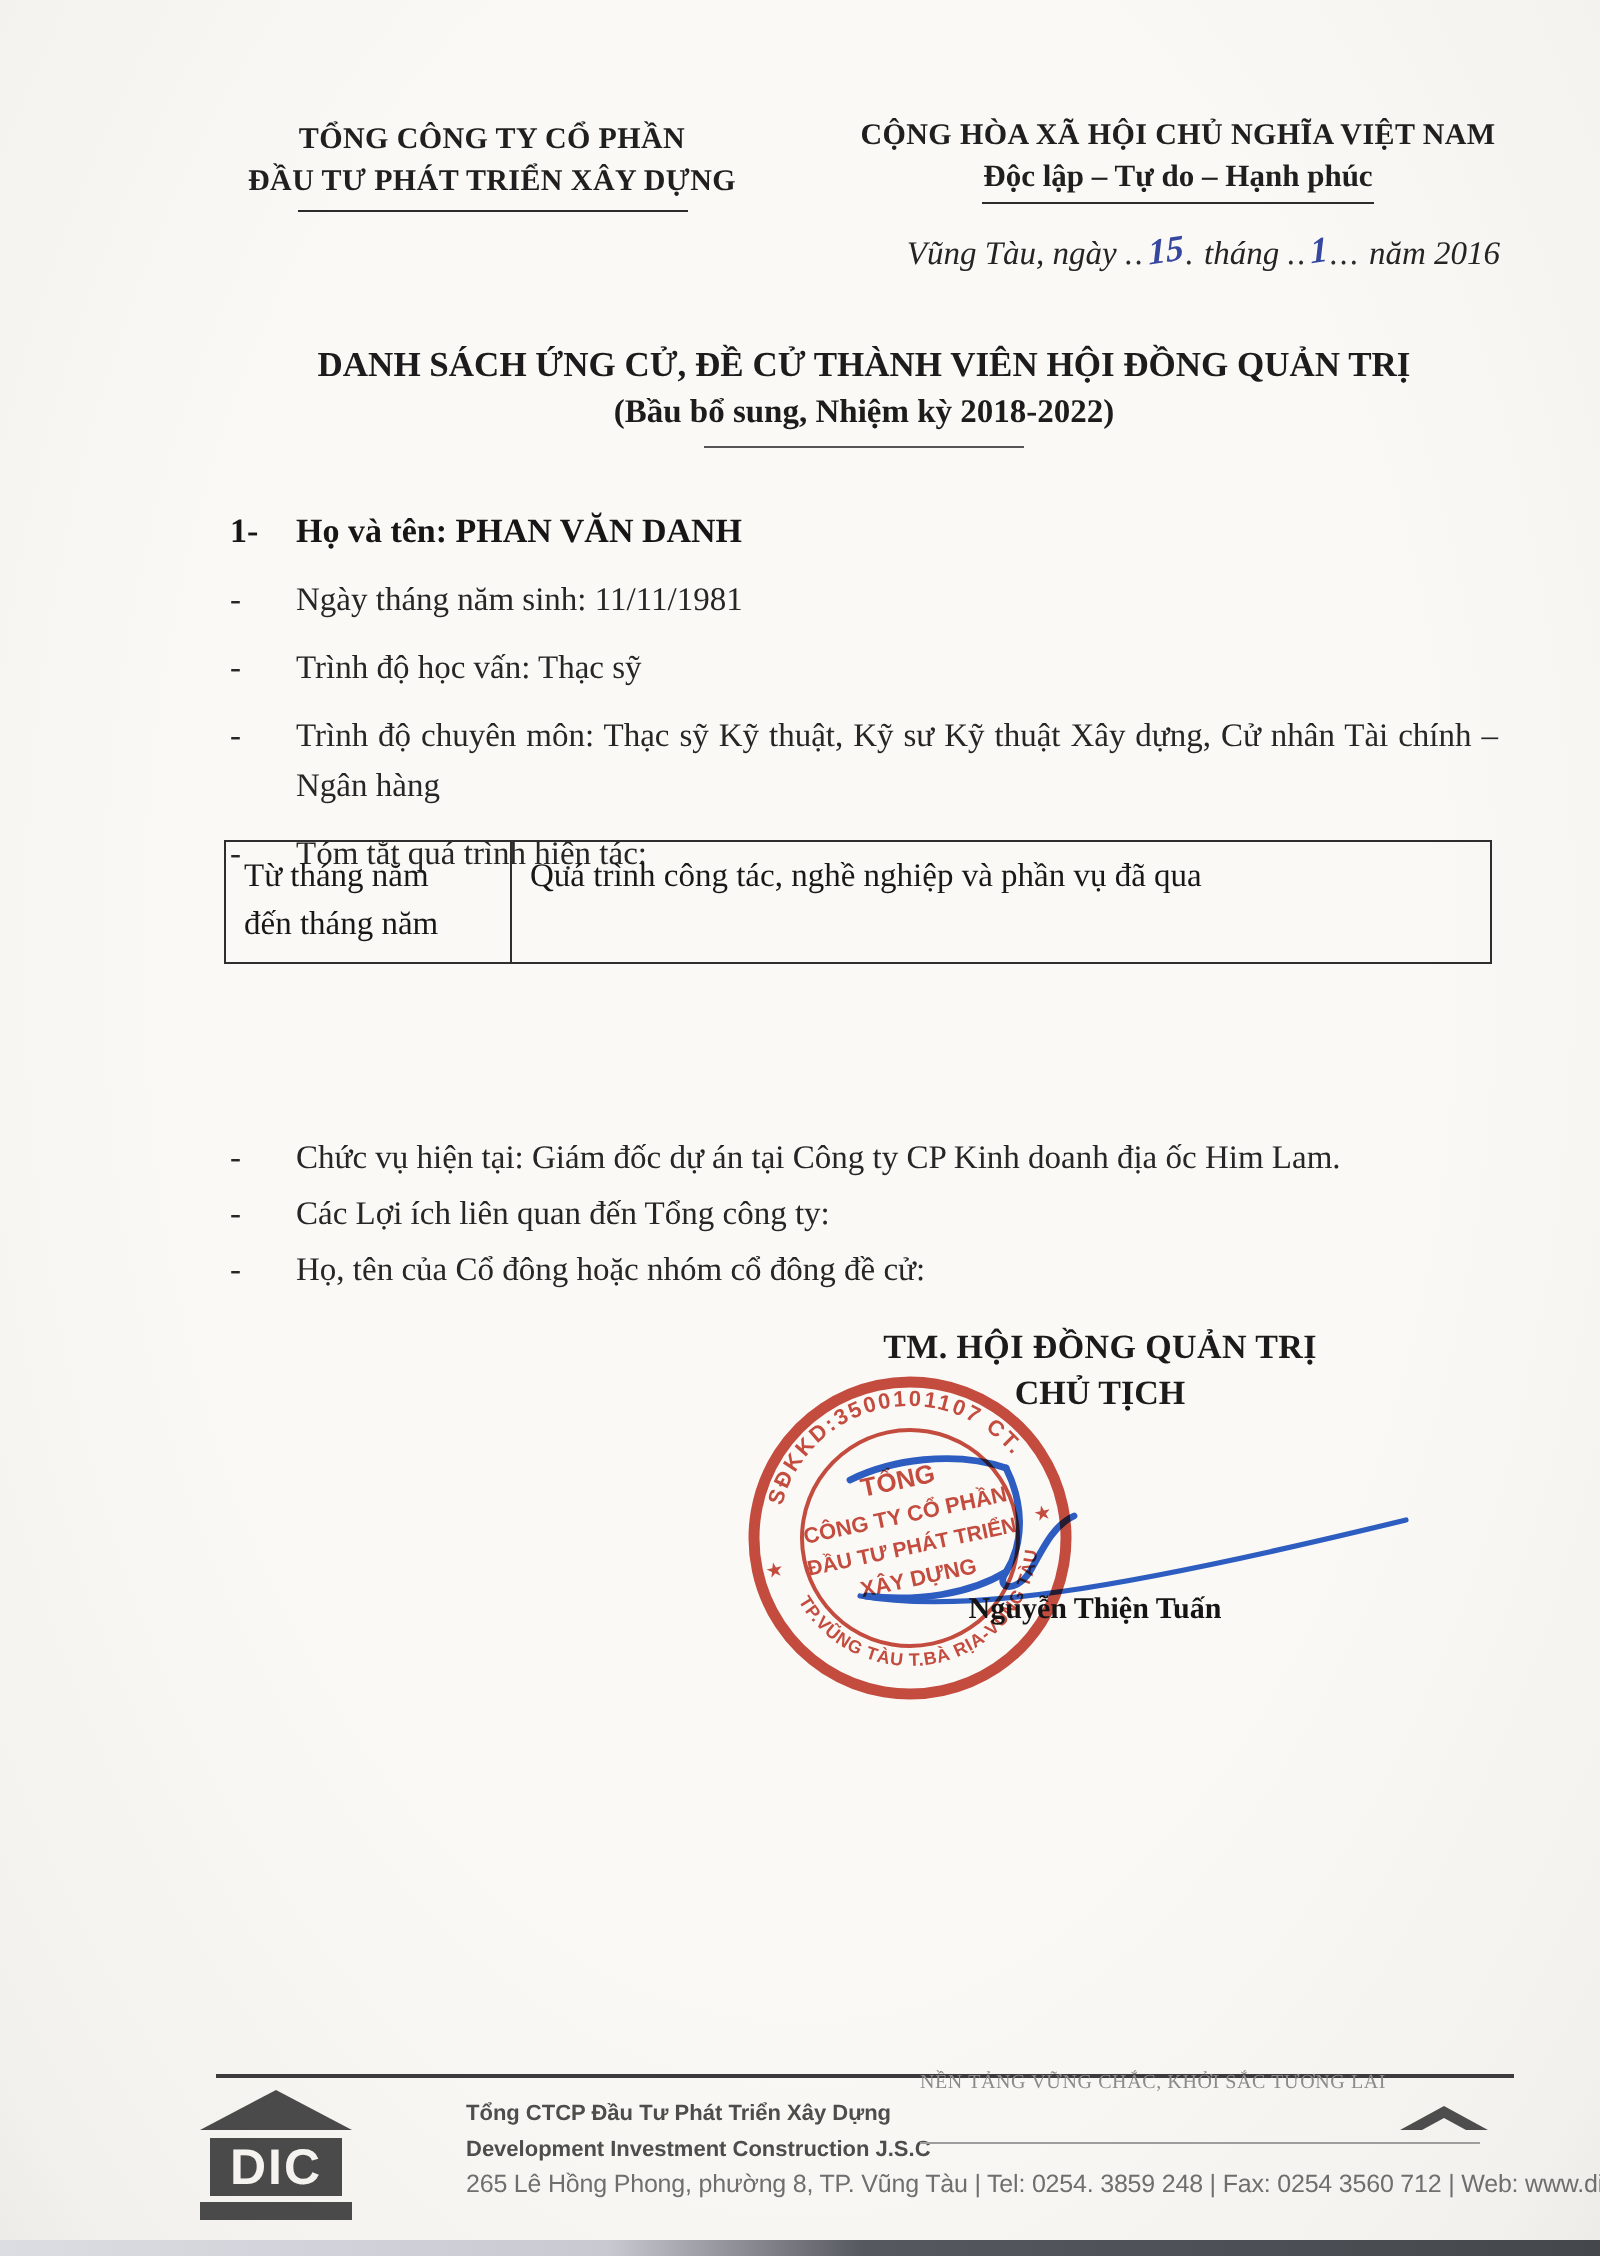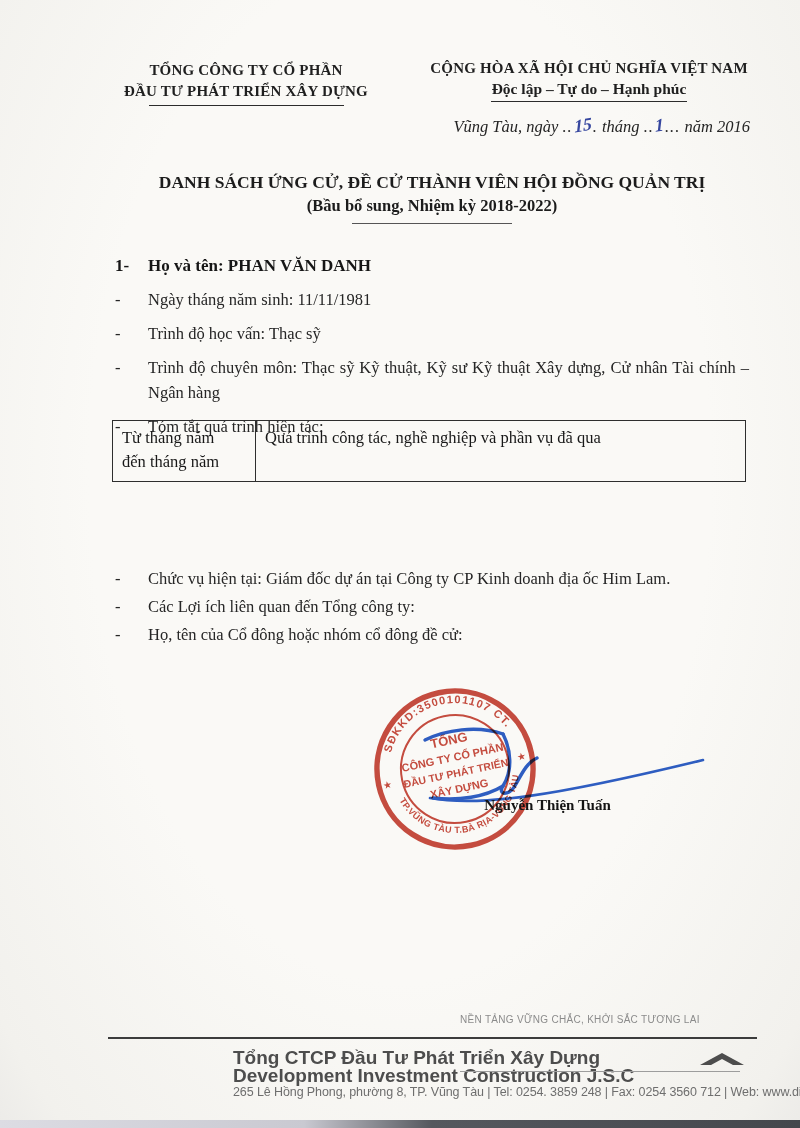--- a/index.html
+++ b/index.html
@@ -69,24 +69,24 @@
   .stamp-wrap svg { transform:rotate(-12deg); }
   .ink-wrap { left:385px; top:698px; width:330px; height:125px;
     mix-blend-mode:multiply; }
   .signer { left:425px; top:797px; width:245px; text-align:center;
     font-weight:bold; font-size:15px; color:#141414; }
 
   
   .footer-rule { left:108px; top:1037px; width:649px; border-top:2.2px solid #3c3c3c; }
   .dic-logo { left:98px; top:1044px; width:80px; height:68px; }
   .company { left:233px; top:1049px; font-family:"Liberation Sans", sans-serif;
-    font-weight:bold; font-size:19px; line-height:17.5px; color:#4d4d4d; }
+    font-weight:bold; font-size:11px; line-height:17.5px; color:#4d4d4d; }
   .contact { left:233px; top:1085px; width:540px; font-family:"Liberation Sans", sans-serif;
     font-size:12.5px; color:#6e6e6e; letter-spacing:-.1px; white-space:nowrap; }
-  .slogan { left:460px; top:1014px; font-family:Liberation Sans, sans-serif;
+  .slogan { left:460px; top:1036px; font-family:Liberation Serif, serif;
     font-size:10px; color:#8b8b8b; letter-spacing:.3px; white-space:nowrap; }
   .slogan-rule { left:460px; top:1071px; width:280px; border-top:1.2px solid #9d9d9d; }
   .roof-icon { left:700px; top:1053px; width:44px; height:14px; }
 
   .bottom-band { left:0; bottom:0; width:800px; height:8px;
     background:linear-gradient(to right,#dcdce3 0%,#c9c9d1 38%,#55585e 54%,#44474c 100%); }
 </style>
 </head>
 <body>
 
@@ -160,20 +160,24 @@
     <div class="li">
       <span class="marker">-</span>
       <span class="txt">Các Lợi ích liên quan đến Tổng công ty:</span>
     </div>
     <div class="li">
       <span class="marker">-</span>
       <span class="txt">Họ, tên của Cổ đông hoặc nhóm cổ đông đề cử:</span>
     </div>
   </div>
 
+  <div class="abs sig-head">
+    <div class="sig-head-l1">TM. HỘI ĐỒNG QUẢN TRỊ</div>
+    <div class="sig-head-l2">CHỦ TỊCH</div>
+  </div>
 
   <div class="abs stamp-wrap">
     <svg width="170" height="170" viewBox="0 0 170 170">
       <defs>
         <path id="arcTop" d="M 19 85 A 66 66 0 0 1 151 85"></path>
         <path id="arcBottom" d="M 21 85 A 64 64 0 0 0 149 85"></path>
       </defs>
       <circle cx="85" cy="85" r="78" fill="none" stroke="#c23a2c" stroke-width="5.5"></circle>
       <circle cx="85" cy="85" r="54" fill="none" stroke="#c23a2c" stroke-width="2"></circle>
       <text font-family="Liberation Sans, sans-serif" font-size="11" font-weight="bold" fill="#c23a2c" letter-spacing="1.2">
@@ -199,20 +203,28 @@
         <path d="M 118 88 C 100 99, 74 103, 48 100"></path>
         <path d="M 45 100 C 95 109, 170 98, 318 62" stroke-width="2.6"></path>
       </g>
     </svg>
   </div>
 
   <div class="abs signer">Nguyễn Thiện Tuấn</div>
 
   <div class="abs footer-rule"></div>
 
+  <div class="abs dic-logo">
+    <svg width="80" height="68" viewBox="0 0 80 68">
+      <polygon points="40,1 78,21 2,21" fill="#4a4a4a"></polygon>
+      <rect x="7" y="25" width="66" height="29" fill="#4a4a4a"></rect>
+      <text x="40" y="48" text-anchor="middle" font-family="Liberation Sans, sans-serif" font-size="25" font-weight="bold" fill="#f4f3ef" letter-spacing="1">DIC</text>
+      <rect x="2" y="57" width="76" height="9" fill="#4a4a4a"></rect>
+    </svg>
+  </div>
 
   <div class="abs company">
     <div>Tổng CTCP Đầu Tư Phát Triển Xây Dựng</div>
     <div>Development Investment Construction J.S.C</div>
   </div>
 
   <div class="abs contact">265 Lê Hồng Phong, phường 8, TP. Vũng Tàu  | Tel: 0254. 3859 248  | Fax: 0254 3560 712  | Web: www.dic.vn</div>
 
   <div class="abs slogan">NỀN TẢNG  VỮNG CHẮC, KHỞI SẮC TƯƠNG LAI</div>
   <div class="abs slogan-rule"></div>

